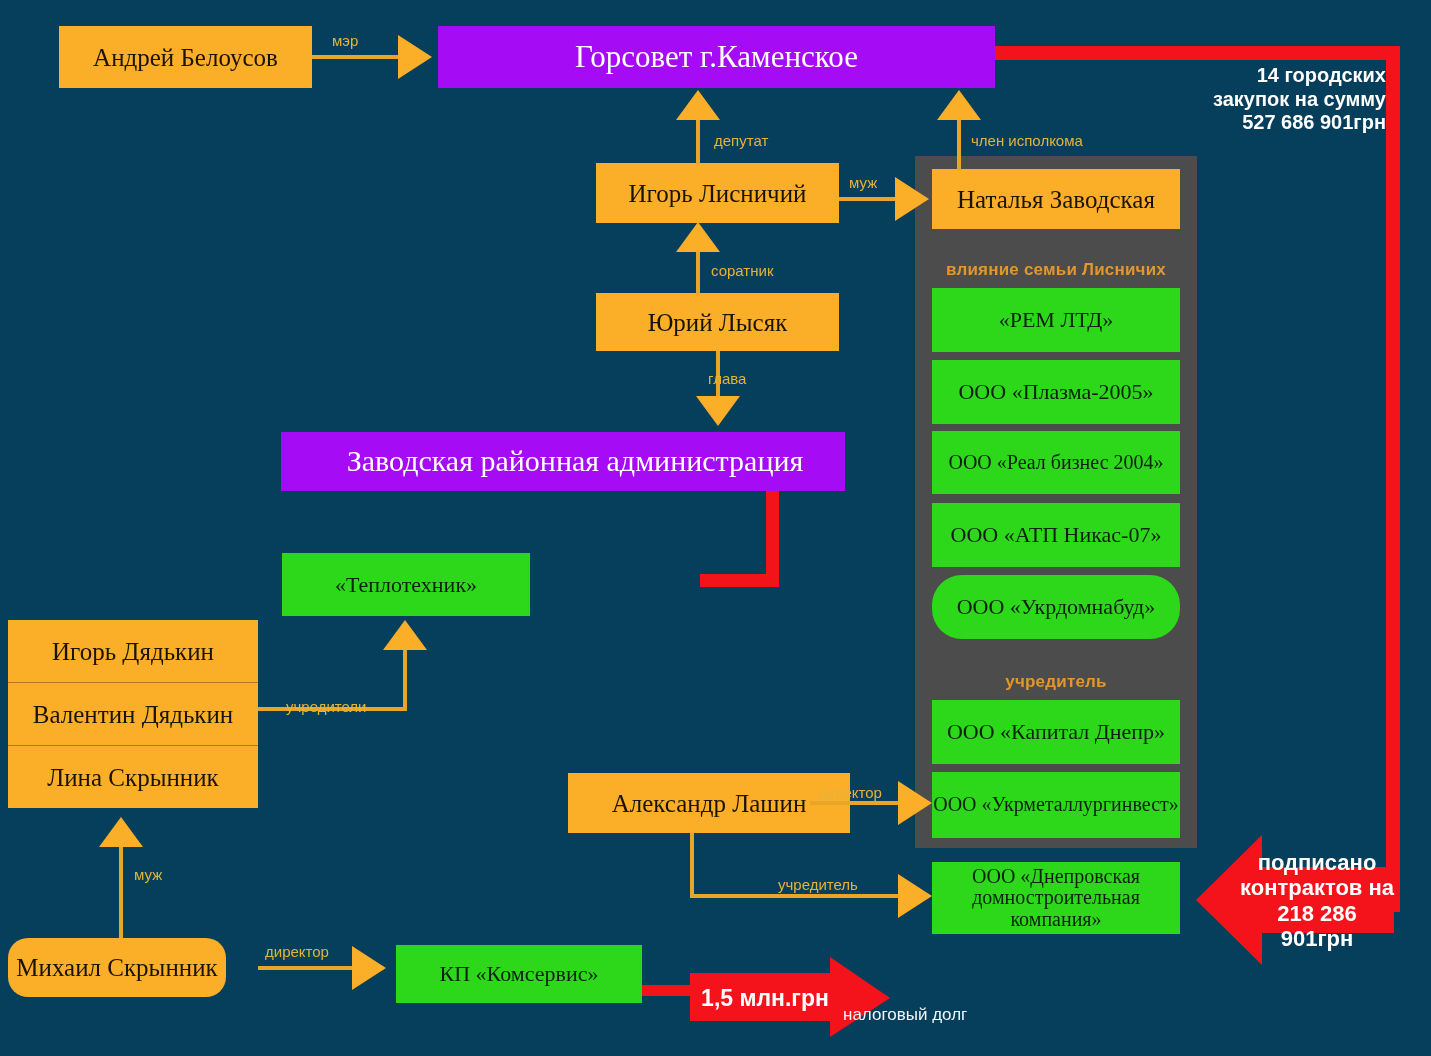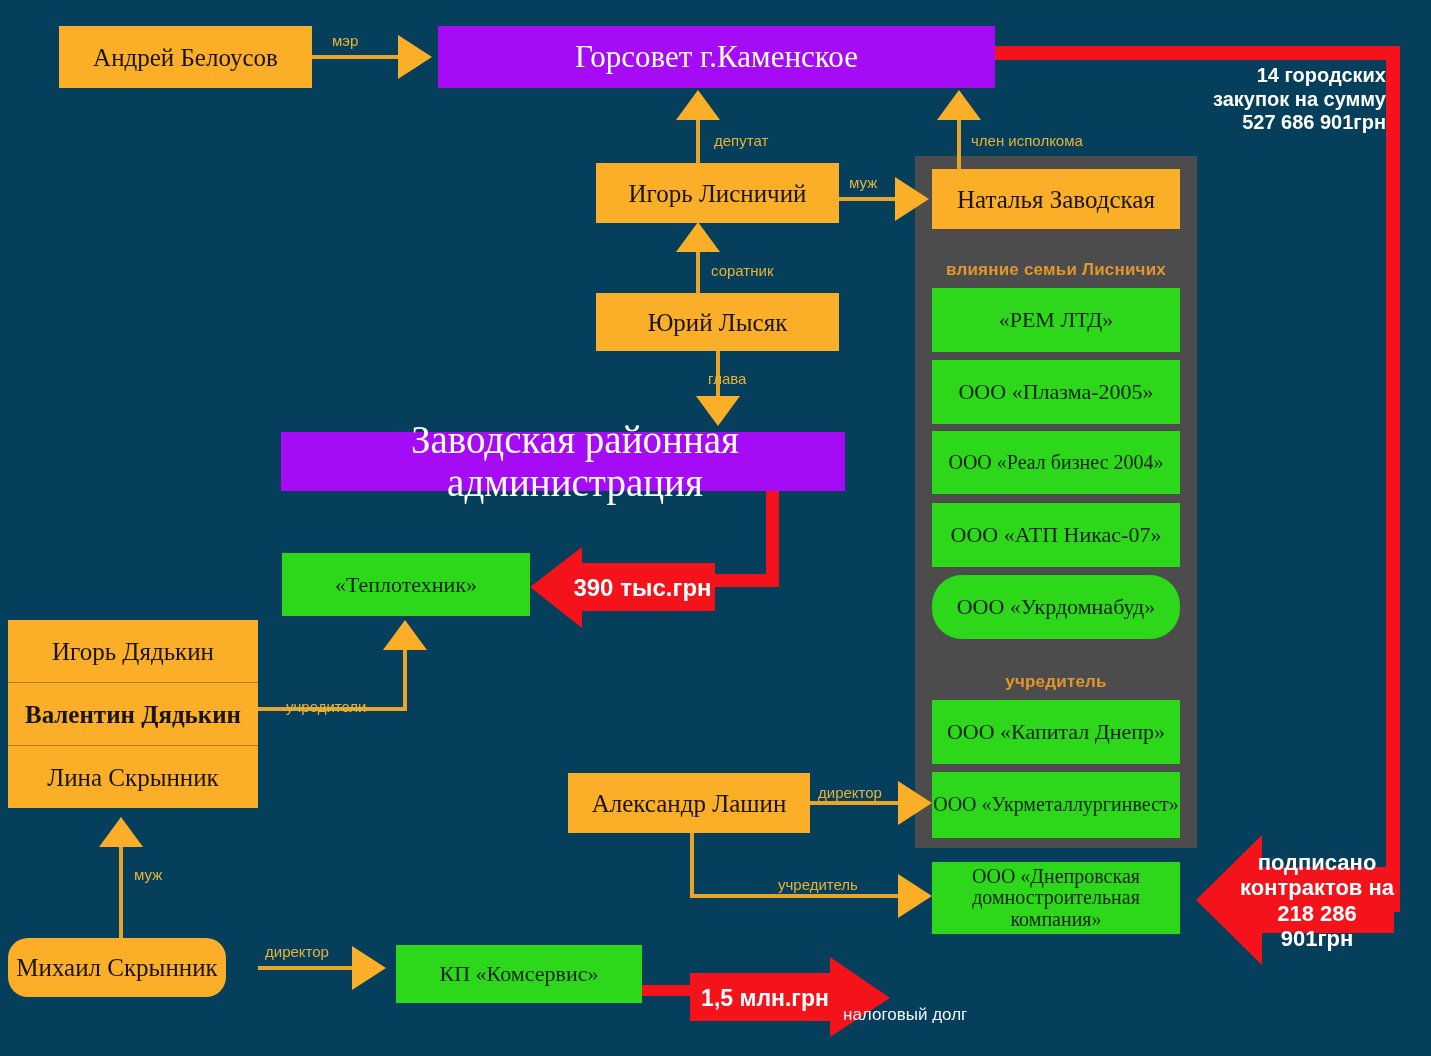--- a/index.html
+++ b/index.html
@@ -174,48 +174,42 @@
   </div>
 
   <div class="oline" style="left:696px;top:250px;width:4px;height:44px;"></div>
   <div class="oarrow up" style="left:676px;top:222px;"></div>
   <div class="olabel" style="left:711px;top:262px;">соратник</div>
 
   <div class="oline" style="left:716px;top:351px;width:4px;height:47px;"></div>
   <div class="oarrow down" style="left:696px;top:396px;"></div>
   <div class="olabel" style="left:708px;top:370px;">глава</div>
 
-  <div class="node gov" style="left:281px;top:432px;width:564px;height:59px;font-size:39px;padding-left:24px;">
+  <div class="node gov" style="left:281px;top:432px;width:564px;height:59px;font-size:30px;padding-left:24px;">
     <span>Заводская районная администрация</span>
   </div>
 
   <div class="rline" style="left:766px;top:491px;width:13px;height:96px;"></div>
   <div class="rline" style="left:700px;top:574px;width:79px;height:13px;"></div>
 
-  <div class="redarrow" style="left:530px;top:545px;width:185px;height:85px;font-size:24px;">
-    <svg width="185" height="85" viewBox="0 0 185 85">
-      <polygon points="0,42 52,2 52,18 185,18 185,66 52,66 52,83" fill="#F4131B"></polygon>
-    </svg>
-    <span style="padding-left:40px;">390 тыс.грн</span>
-  </div>
 
   <div class="node company" style="left:282px;top:553px;width:248px;height:63px;">
     <span>«Теплотехник»</span>
   </div>
 
   <div class="oline" style="left:403px;top:650px;width:4px;height:60px;"></div>
   <div class="oline" style="left:258px;top:707px;width:149px;height:4px;"></div>
   <div class="oarrow up" style="left:383px;top:620px;"></div>
   <div class="olabel" style="left:286px;top:698px;">учредители</div>
 
   <div class="node person" style="left:8px;top:620px;width:250px;height:62px;">
     <span>Игорь Дядькин</span>
   </div>
   <div class="stack-div" style="left:8px;top:682px;width:250px;"></div>
-  <div class="node person" style="left:8px;top:683px;width:250px;height:62px;font-weight:bold;">
+  <div class="node person" style="left:8px;top:683px;width:250px;height:62px;">
     <span>Валентин Дядькин</span>
   </div>
   <div class="stack-div" style="left:8px;top:745px;width:250px;"></div>
   <div class="node person" style="left:8px;top:746px;width:250px;height:62px;">
     <span>Лина Скрынник</span>
   </div>
 
   <div class="oline" style="left:119px;top:845px;width:4px;height:95px;"></div>
   <div class="oarrow up" style="left:99px;top:817px;"></div>
   <div class="olabel" style="left:134px;top:866px;">муж</div>
@@ -265,21 +259,21 @@
     <span>ООО «Капитал Днепр»</span>
   </div>
   <div class="node company small" style="left:932px;top:772px;width:248px;height:66px;">
     <span>ООО «Укрметаллургинвест»</span>
   </div>
 
   <div class="node company small" style="left:932px;top:862px;width:248px;height:72px;font-size:20px;">
     <span>ООО «Днепровская домностроительная компания»</span>
   </div>
 
-  <div class="node person" style="left:568px;top:773px;width:242px;height:60px;">
+  <div class="node person" style="left:568px;top:773px;width:282px;height:60px;">
     <span>Александр Лашин</span>
   </div>
 
   <div class="oline" style="left:810px;top:801px;width:95px;height:4px;"></div>
   <div class="oarrow right" style="left:898px;top:781px;"></div>
   <div class="olabel" style="left:818px;top:784px;">директор</div>
 
   <div class="oline" style="left:690px;top:833px;width:4px;height:64px;"></div>
   <div class="oline" style="left:690px;top:894px;width:216px;height:4px;"></div>
   <div class="oarrow right" style="left:898px;top:874px;"></div>

